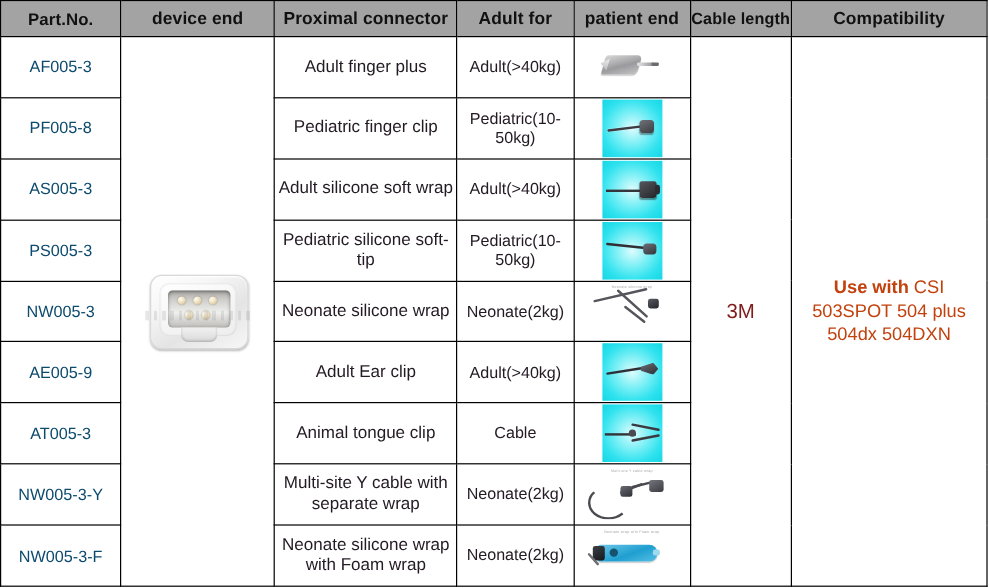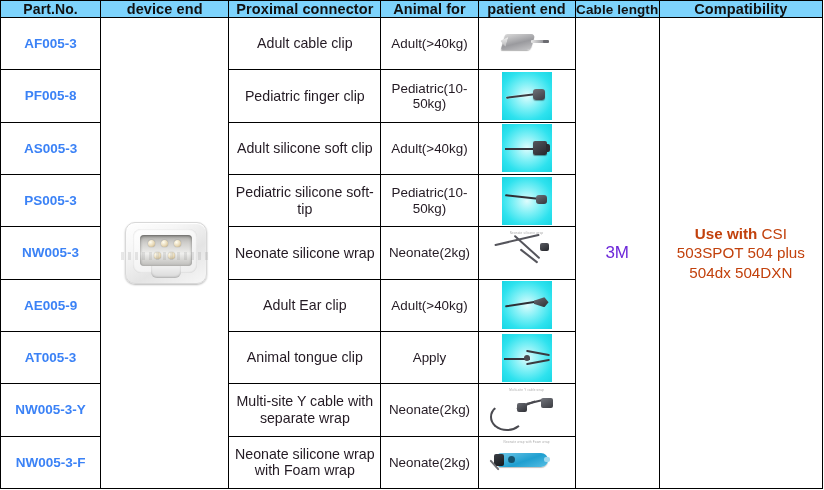--- a/index.html
+++ b/index.html
@@ -17,59 +17,59 @@
   }
   table.grid td,table.grid th{
     border:1px solid #000000;
     padding:0;
     vertical-align:middle;
     text-align:center;
     box-sizing:border-box;
     overflow:hidden;
   }
   thead th{
-    background:#7dd3fc;
-    height:17px;
+    background:#a3a3a3;
+    height:30px;
     font-weight:bold;
     font-size:14.5px;
     color:#111111;
     letter-spacing:0.1px;
   }
   th.hd-cable{font-size:13.5px;margin-top:36px;}
   th.hd-part{font-size:14px;}
   
   col.c-part{width:100px;}
   col.c-device{width:128px;}
   col.c-prox{width:152px;}
   col.c-apply{width:97px;}
   col.c-patient{width:97px;}
   col.c-cable{width:84px;}
   col.c-compat{width:163px;}
 
   td.partno{
-    font-weight:bold;
+    font-weight:normal;
     font-size:13.5px;
-    color:#3b82f6;
+    color:#0c4a6e;
     margin-left:10px;
   }
   td.prox{
     font-size:14.2px;
     color:#231a23;
     line-height:1.18;
     padding:1px 3px;
   }
   td.apply{
     font-size:13.4px;
     color:#231a23;
     line-height:1.15;
     padding:1px 2px;
   }
   td.cable{
     font-size:17px;
-    color:#6d28d9;
+    color:#7f1d1d;
   }
   td.compat{
     font-size:15.2px;
     color:#c2410c;
     line-height:1.28;
     padding:2px 4px;
   }
   td.compat .bold{font-weight:bold;}
   td.pic{padding:0;}
 
@@ -228,21 +228,21 @@
         <col class="c-apply">
       <col class="c-patient">
         <col class="c-cable">
         <col class="c-compat">
     </colgroup>
     <thead>
       <tr>
         <th class="hd-part">Part.No.</th>
         <th>device end</th>
         <th>Proximal connector</th>
-        <th>Animal for</th>
+        <th>Adult for</th>
         <th>patient end</th>
         <th class="hd-cable">Cable length</th>
         <th>Compatibility</th>
       </tr>
     </thead>
     <tbody>
 
       <tr>
         <td class="partno">AF005-3</td>
 
@@ -257,21 +257,21 @@
                 <span class="pin" style="left:34px;top:5px"></span>
                 <span class="pin" style="left:14px;top:17px"></span>
                 <span class="pin" style="left:28px;top:17px"></span>
               </div>
               <div class="notch"></div>
               <div class="wm"></div>
             </div>
           </div>
         </td>
 
-        <td class="prox">Adult cable clip</td>
+        <td class="prox">Adult finger plus</td>
         <td class="apply">Adult(&gt;40kg)</td>
         <td class="pic">
           <div class="picwrap">
             <div class="tile white" style="width:56px">
               <span class="clipA"></span>
               <span class="clipA-cord"></span>
               <span class="clipA-tip"></span>
             </div>
           </div>
         </td>
@@ -292,21 +292,21 @@
             <div class="tile cyan">
               <span class="pedi-cord"></span>
               <span class="pedi-head"></span>
             </div>
           </div>
         </td>
       </tr>
 
       <tr>
         <td class="partno">AS005-3</td>
-        <td class="prox">Adult silicone soft clip</td>
+        <td class="prox">Adult silicone soft wrap</td>
         <td class="apply">Adult(&gt;40kg)</td>
         <td class="pic">
           <div class="picwrap">
             <div class="tile cyan">
               <span class="soft-cord"></span>
               <span class="soft-head"></span>
             </div>
           </div>
         </td>
       </tr>
@@ -352,21 +352,21 @@
               <span class="ear-cord"></span>
               <span class="ear-clip"></span>
             </div>
           </div>
         </td>
       </tr>
 
       <tr>
         <td class="partno">AT005-3</td>
         <td class="prox">Animal tongue clip</td>
-        <td class="apply">Apply</td>
+        <td class="apply">Cable</td>
         <td class="pic">
           <div class="picwrap">
             <div class="tile cyan">
               <span class="tg-cord"></span>
               <span class="tg-pivot"></span>
               <span class="tg-jaw1"></span>
               <span class="tg-jaw2"></span>
             </div>
           </div>
         </td>

